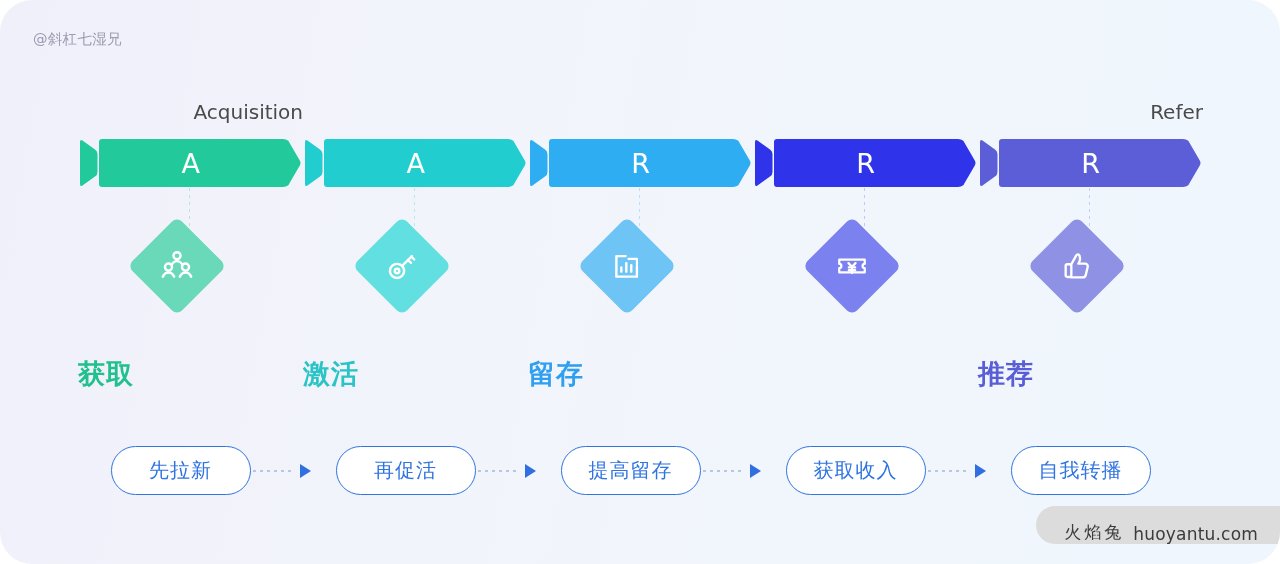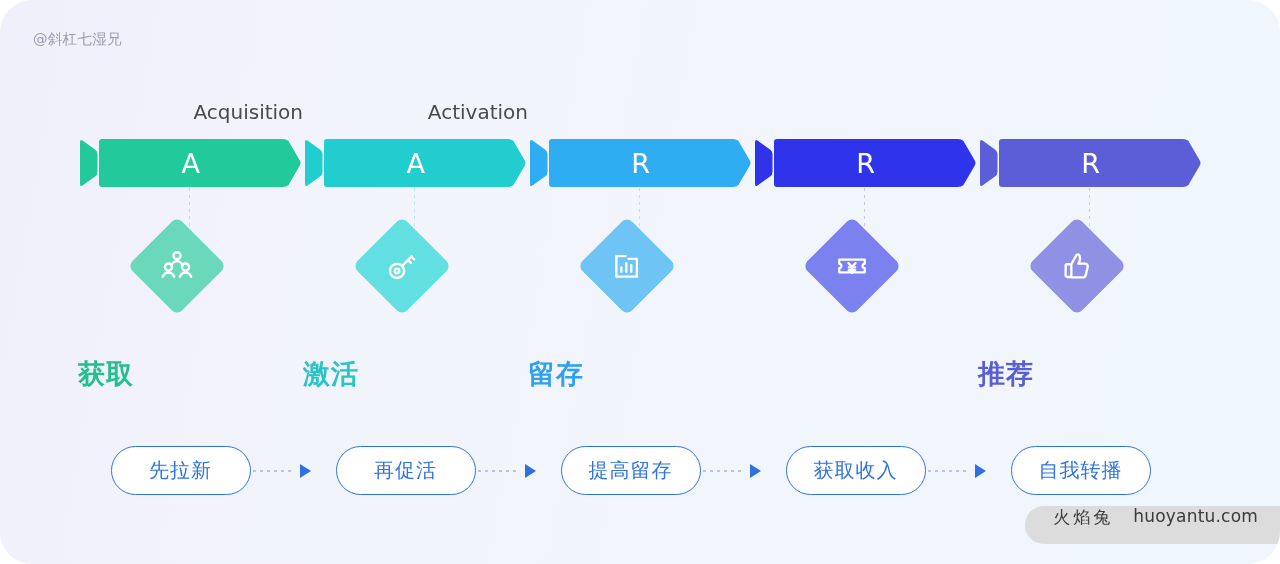--- a/index.html
+++ b/index.html
@@ -44,22 +44,22 @@
   }
 
   
   #watermark-br {
     position: absolute;
     right: 0px;
     bottom: 20px;
     height: 38px;
     padding: 0 22px 0 28px;
     display: flex;
-    align-items: flex-start;
-    gap: 20px;
+    align-items: flex-end;
+    gap: 9px;
     background: #dcdcdc;
     border-radius: 19px 0 0 19px;
     color: #3b3b3b;
     font-size: 17px;
   }
   #watermark-br .wm-cn {
     letter-spacing: 3px;
     font-family: "DejaVu Sans", "Liberation Sans", sans-serif;
   }
   #watermark-br .wm-en {
@@ -260,21 +260,20 @@
       <circle cx="36" cy="25.5" r="5"></circle>
       <path d="M28 39c1.7-3.7 4.6-5.9 8-5.9s6.3 2.2 8 5.9"></path>
     </svg>
     </div>
 
     <div class="cn-label" style="color:#22c08c">获取</div>
 
     <div class="pill">先拉新</div>
   </div>
         <div class="col" style="left: 303px;">
-    <div class="eng-title">Activation</div>
 
     <div class="chevron-wrap">
       <svg viewBox="0 0 222 48" preserveAspectRatio="none">
       <path fill="#22cdd0" d="
         M 0 3
         Q 0 0 2.5 1.6
         L 15 10.5
         Q 17.5 12 17.5 15
         L 17.5 33
         Q 17.5 36 15 37.5
@@ -405,20 +404,21 @@
       <path d="M19.5 26h9"></path>
       <path d="M19.5 30h9"></path>
       <path d="M24 25v9"></path>
     </svg>
     </div>
 
 
     <div class="pill">获取收入</div>
   </div>
         <div class="col" style="left: 978px;">
+    <div class="eng-title">Refer</div>
 
     <div class="chevron-wrap">
       <svg viewBox="0 0 222 48" preserveAspectRatio="none">
       <path fill="#5c5ed8" d="
         M 0 3
         Q 0 0 2.5 1.6
         L 15 10.5
         Q 17.5 12 17.5 15
         L 17.5 33
         Q 17.5 36 15 37.5

